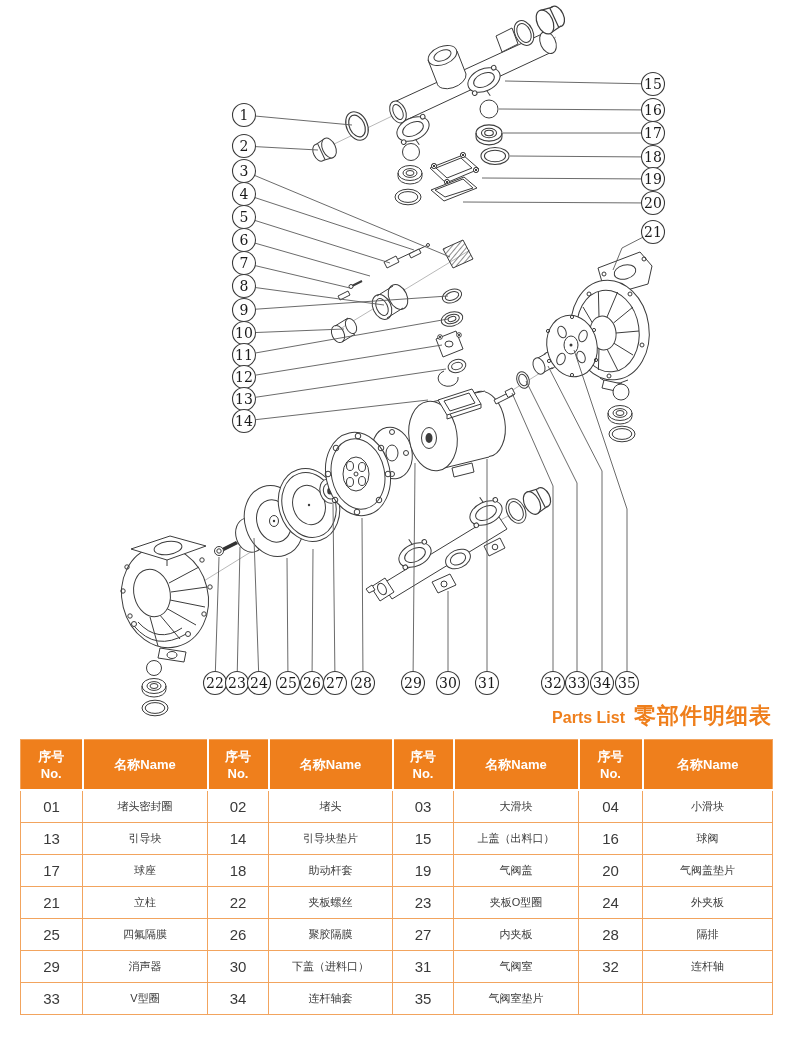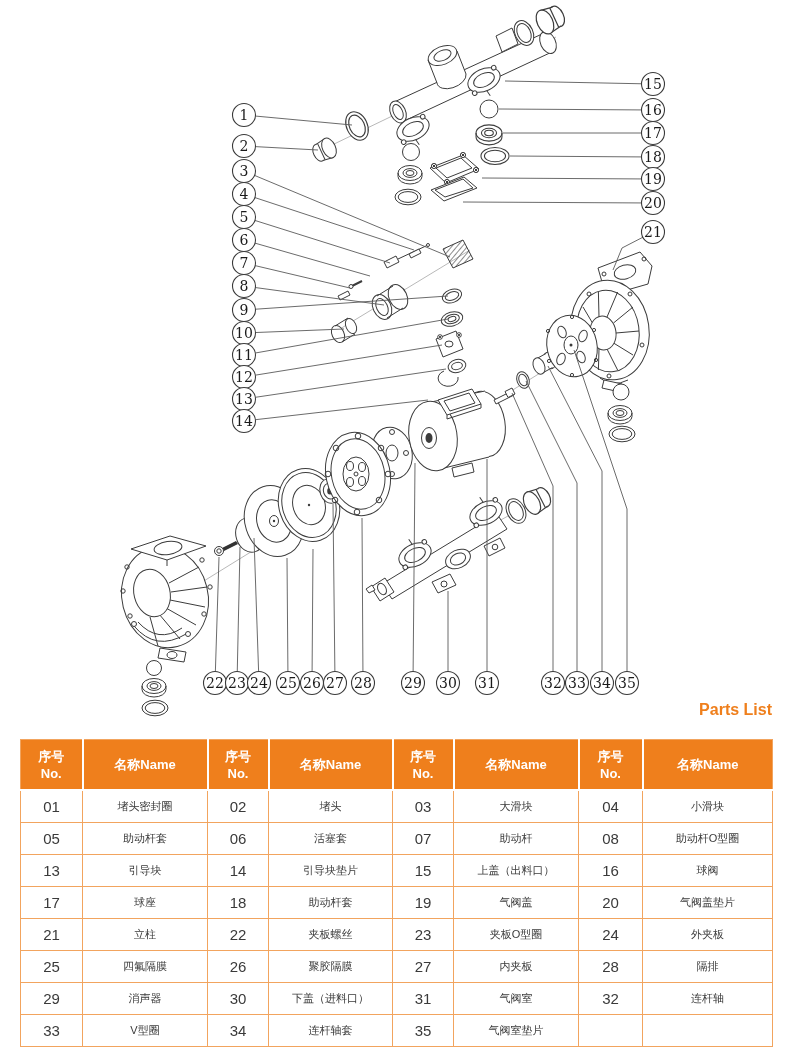--- a/index.html
+++ b/index.html
@@ -416,20 +416,21 @@
         <text x="577" y="687.8" class="callout-num">33</text>
         <circle cx="602" cy="683" r="11.5" class="callout-circle"></circle>
         <text x="602" y="687.8" class="callout-num">34</text>
         <circle cx="627" cy="683" r="11.5" class="callout-circle"></circle>
         <text x="627" y="687.8" class="callout-num">35</text>
       </g>
   </svg>
 
   <div class="title-bar">
     <span class="title-en">Parts List</span>
+    <span class="title-zh">零部件明细表</span>
   </div>
 
   <table class="parts-table">
     <colgroup>
       <col style="width:62px">
         <col style="width:125px">
       <col style="width:61px">
         <col style="width:124px">
       <col style="width:61px">
         <col style="width:125px">
@@ -453,30 +454,20 @@
           <td class="no-col">01</td>
           <td class="name-col">堵头密封圈</td>
           <td class="no-col">02</td>
           <td class="name-col">堵头</td>
           <td class="no-col">03</td>
           <td class="name-col">大滑块</td>
           <td class="no-col">04</td>
           <td class="name-col">小滑块</td>
         </tr>
         <tr>
-          <td class="no-col">05</td>
-          <td class="name-col">助动杆套</td>
-          <td class="no-col">06</td>
-          <td class="name-col">活塞套</td>
-          <td class="no-col">07</td>
-          <td class="name-col">助动杆</td>
-          <td class="no-col">08</td>
-          <td class="name-col">助动杆O型圈</td>
-        </tr>
-        <tr>
           <td class="no-col">13</td>
           <td class="name-col">引导块</td>
           <td class="no-col">14</td>
           <td class="name-col">引导块垫片</td>
           <td class="no-col">15</td>
           <td class="name-col">上盖（出料口）</td>
           <td class="no-col">16</td>
           <td class="name-col">球阀</td>
         </tr>
         <tr>

